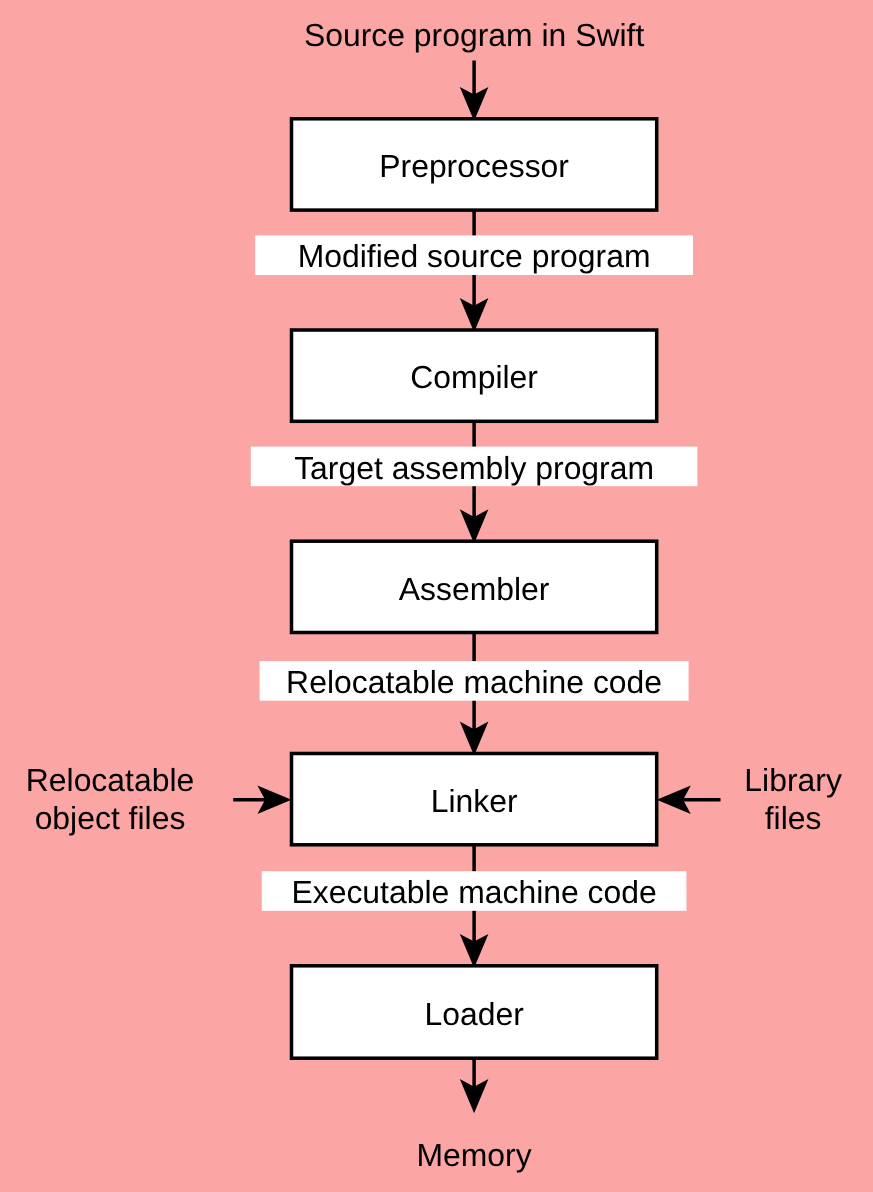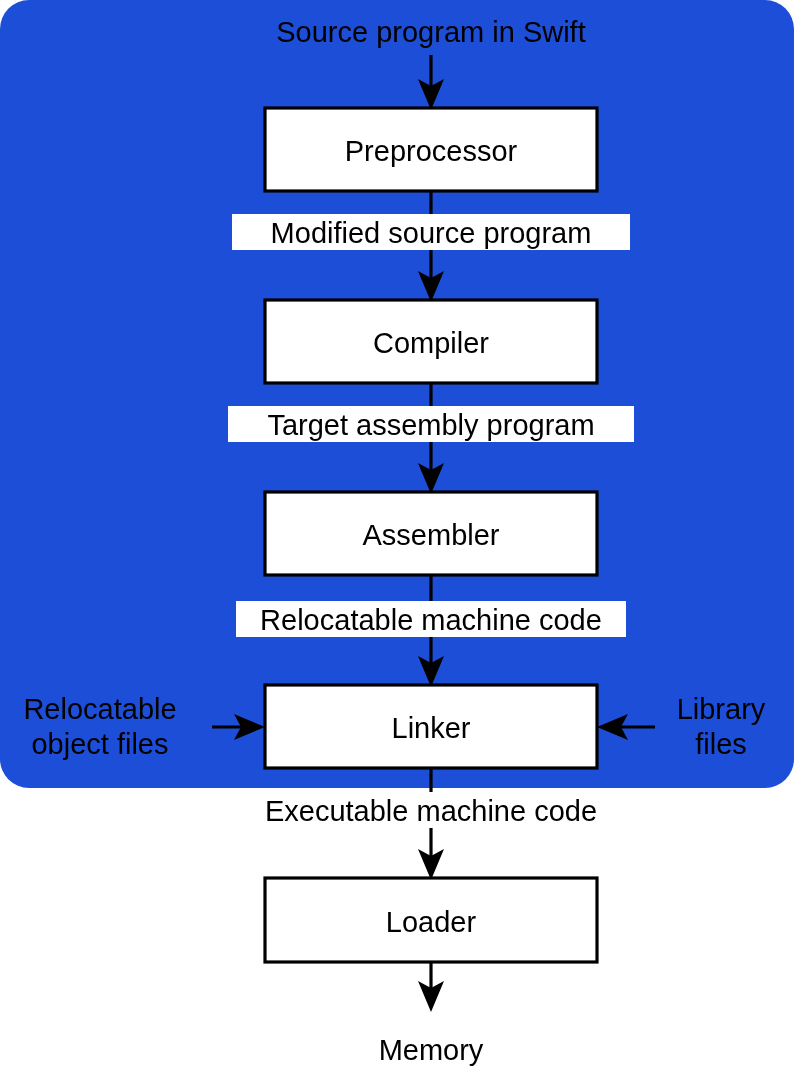--- a/index.html
+++ b/index.html
@@ -9,23 +9,22 @@
   }
   body {
     width: 794px;
     height: 1084px;
     overflow: hidden;
     font-family: "Liberation Sans", sans-serif;
   }
   #diagram-root {
     position: relative;
     width: 794px;
-    height: 788px;
-    background: #1d4ed8;
-    border-radius: 29px;
+    height: 1084px;
+    background: #fca5a5;
   }
   svg.diagram-canvas {
     position: absolute;
     left: 0;
     top: 0;
     width: 794px;
     height: 1084px;
     display: block;
   }
   text {

